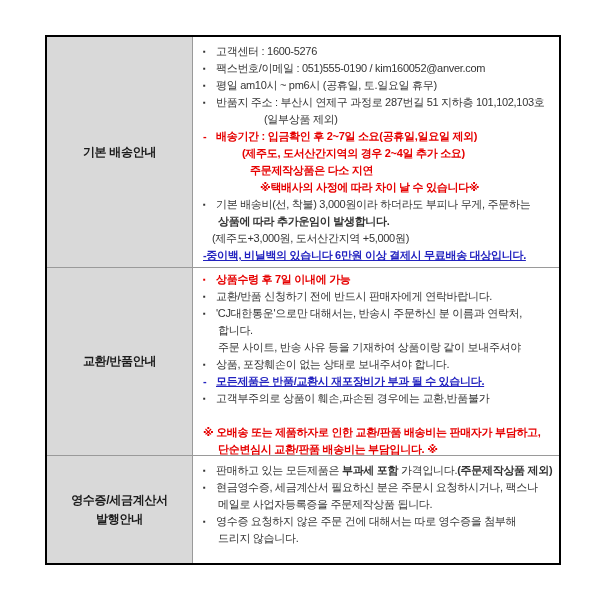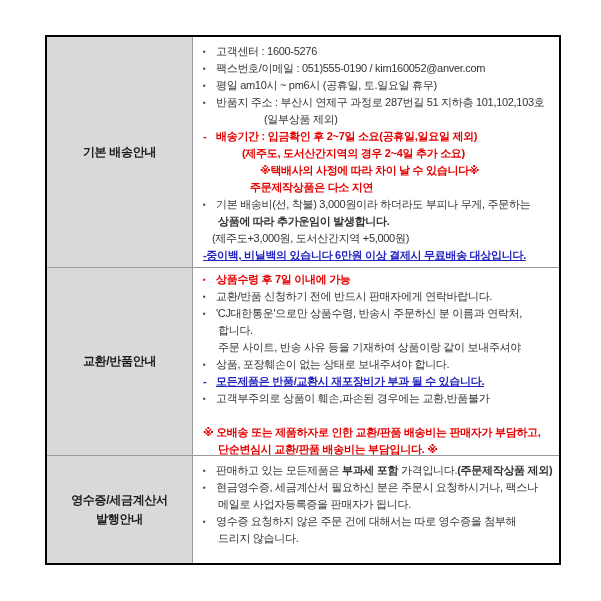--- a/index.html
+++ b/index.html
@@ -73,25 +73,25 @@
           <div class="line">
             <span class="bslot"><span class="dash red">-</span></span>
             <span class="red b">배송기간 : 입금확인 후 2~7일 소요(공휴일,일요일 제외)</span>
           </div>
           <div class="line">
             <span class="bslot"></span>
             <span class="red b" style="margin-left: 26px;">(제주도, 도서산간지역의 경우 2~4일 추가 소요)</span>
           </div>
           <div class="line">
             <span class="bslot"></span>
-            <span class="red b" style="margin-left: 44px;">※택배사의 사정에 따라 차이 날 수 있습니다※</span>
+            <span class="red b" style="margin-left: 34px;">주문제작상품은 다소 지연</span>
           </div>
           <div class="line">
             <span class="bslot"></span>
-            <span class="red b" style="margin-left: 34px;">주문제작상품은 다소 지연</span>
+            <span class="red b" style="margin-left: 44px;">※택배사의 사정에 따라 차이 날 수 있습니다※</span>
           </div>
           <div class="line">
             <span class="bslot"><span class="bullet">▪</span></span>
             <span class="">기본 배송비(선, 착불) 3,000원이라 하더라도 부피나 무게, 주문하는</span>
           </div>
           <div class="line">
             <span class="bslot"></span>
             <span class="" style="margin-left: 2px; font-weight: bold;">상품에 따라 추가운임이 발생합니다.</span>
           </div>
           <div class="line">
@@ -111,21 +111,21 @@
           <div class="line">
             <span class="bslot"><span class="bullet red">▪</span></span>
             <span class="red b">상품수령 후 7일 이내에 가능</span>
           </div>
           <div class="line">
             <span class="bslot"><span class="bullet">▪</span></span>
             <span class="">교환/반품 신청하기 전에 반드시 판매자에게 연락바랍니다.</span>
           </div>
           <div class="line">
             <span class="bslot"><span class="bullet">▪</span></span>
-            <span class="">'CJ대한통운'으로만 상품수령, 반송시 주문하신 분 이름과 연락처,</span>
+            <span class="">'CJ대한통운'으로만 대해서는, 반송시 주문하신 분 이름과 연락처,</span>
           </div>
           <div class="line">
             <span class="bslot"></span>
             <span class="" style="margin-left: 2px;">합니다.</span>
           </div>
           <div class="line">
             <span class="bslot"></span>
             <span class="" style="margin-left: 2px;">주문 사이트, 반송 사유 등을 기재하여 상품이랑 같이 보내주셔야</span>
           </div>
           <div class="line">
@@ -159,21 +159,21 @@
           <div class="line">
             <span class="bslot"><span class="bullet">▪</span></span>
             <span class=""><span>판매하고 있는 모든제품은 </span><span class="b">부과세 포함</span><span> 가격입니다.</span><span class="b">(주문제작상품 제외)</span></span>
           </div>
           <div class="line">
             <span class="bslot"><span class="bullet">▪</span></span>
             <span class="">현금영수증, 세금계산서 필요하신 분은 주문시 요청하시거나, 팩스나</span>
           </div>
           <div class="line">
             <span class="bslot"></span>
-            <span class="" style="margin-left: 2px;">메일로 사업자등록증을 판매자가 됩니다.</span>
+            <span class="" style="margin-left: 2px;">메일로 사업자등록증을 주문제작상품 됩니다.</span>
           </div>
           <div class="line">
             <span class="bslot"><span class="bullet">▪</span></span>
             <span class="">영수증 요청하지 않은 주문 건에 대해서는 따로 영수증을 첨부해</span>
           </div>
           <div class="line">
             <span class="bslot"></span>
             <span class="" style="margin-left: 2px;">드리지 않습니다.</span>
           </div>
         </div>

